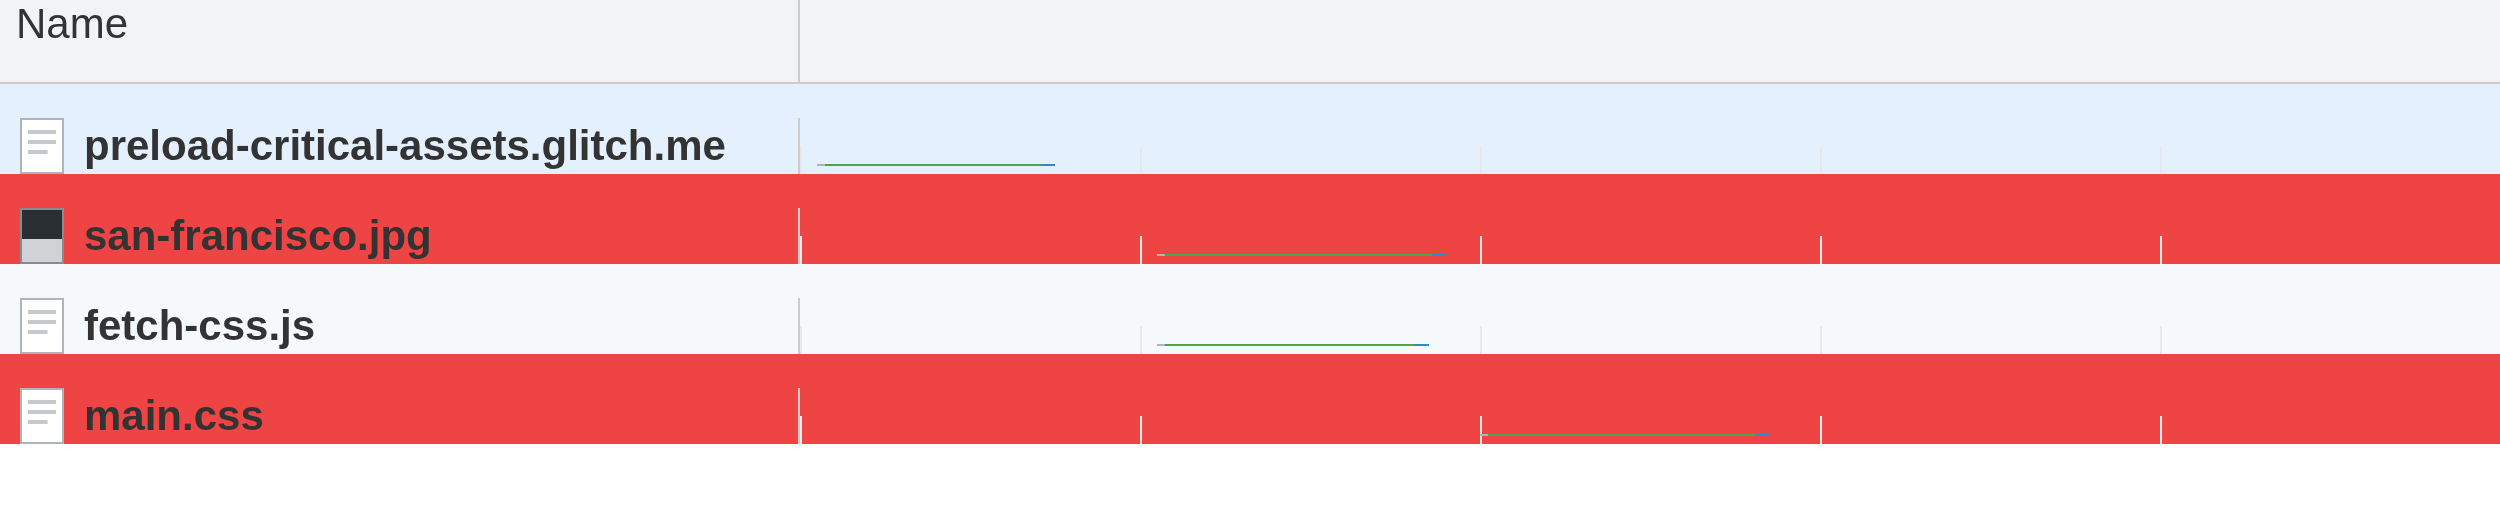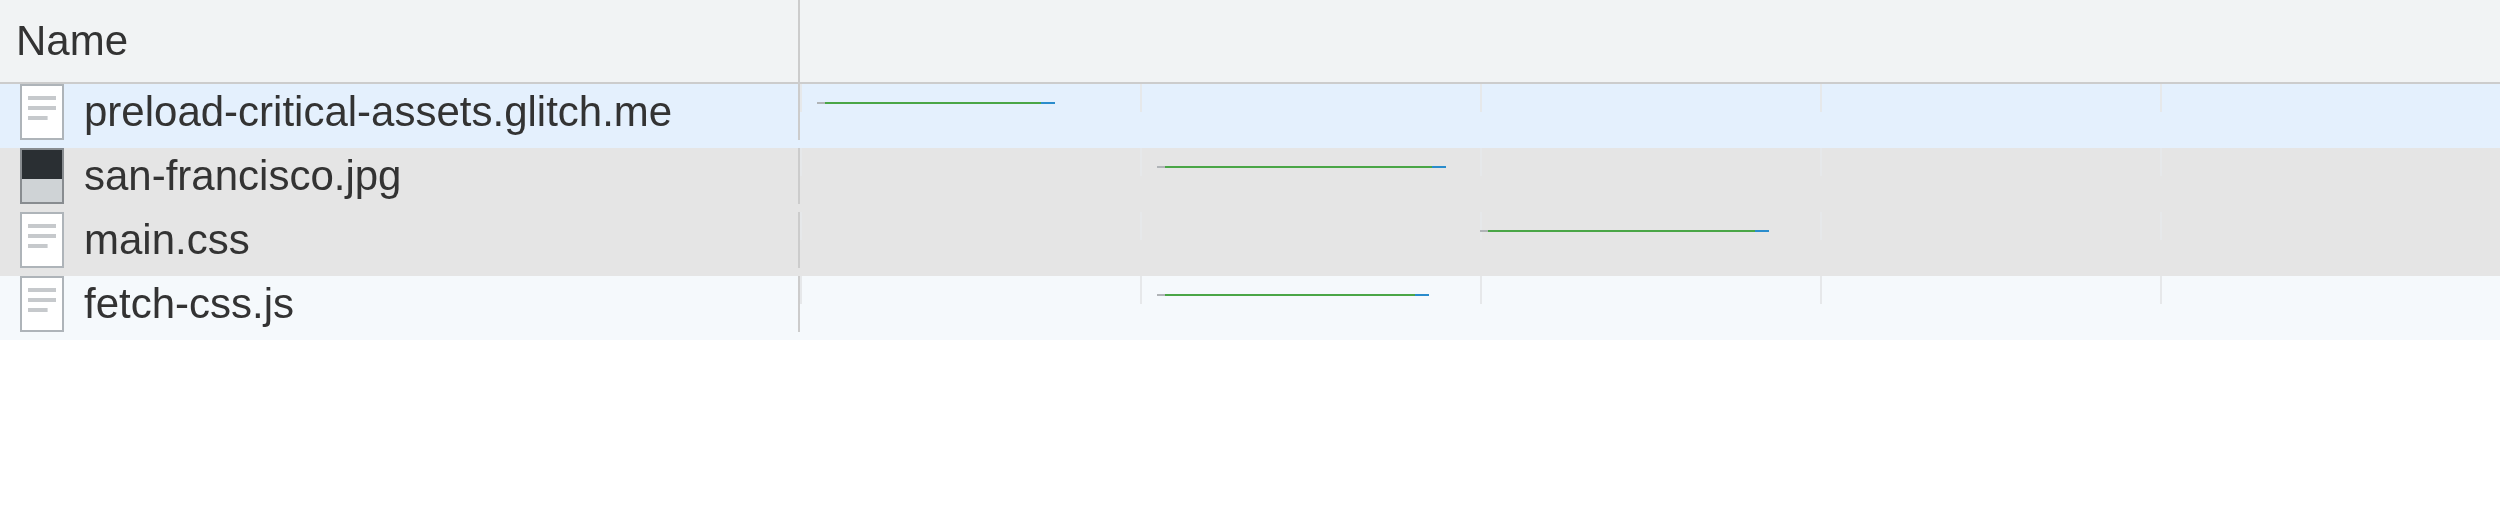--- a/index.html
+++ b/index.html
@@ -19,21 +19,20 @@
     border-bottom: 2px solid #ccc;
     align-items: center;
   }
   .col-name {
     width: 800px;
     flex-shrink: 0;
     padding-left: 16px;
     border-right: 2px solid #ccc;
     height: 100%;
     display: flex;
-    align-items: center;
   }
   .col-waterfall {
     flex: 1;
     padding-left: 28px;
     height: 100%;
     display: flex;
     align-items: center;
     position: relative;
   }
   .sort-triangle {
@@ -41,25 +40,26 @@
     right: 24px;
     top: 50%;
     transform: translateY(-50%);
     width: 0; height: 0;
     border-left: 18px solid transparent;
     border-right: 18px solid transparent;
     border-bottom: 26px solid #6b6f73;
   }
   .body-row {
     display: flex;
-    height: 64px;
-    align-items: flex-start;
+    height: 90px;
+    align-items: flex-end;
+    font-weight: bold;
   }
   .body-row.even { background: #f5f9fc; }
-  .body-row.odd  { background: #e5e5e5; }
+  .body-row.odd  { background: #ef4444; }
   .body-row.selected { background: #e4f0fd; }
   .name-cell {
     width: 800px;
     flex-shrink: 0;
     display: flex;
     align-items: center;
     gap: 20px;
     padding-left: 20px;
     border-right: 2px solid #ccc;
     overflow: hidden;
@@ -164,55 +164,55 @@
           <div class="grid-line" style="left:40%"></div>
           <div class="grid-line" style="left:60%"></div>
           <div class="grid-line" style="left:80%"></div>
           <div class="bar-wrap" style="left:21%; width:17%;">
             <div class="bar-pre"></div>
             <div class="bar-main"></div>
             <div class="bar-tail"></div>
           </div>
         </div>
       </div>
+      <div class="body-row even">
+        <div class="name-cell">
+          <span class="file-icon ">
+            <span class="doc-lines"></span>
+          </span>
+          <span>fetch-css.js</span>
+        </div>
+        <div class="wf-cell">
+          <div class="grid-line" style="left:0%"></div>
+          <div class="grid-line" style="left:20%"></div>
+          <div class="grid-line" style="left:40%"></div>
+          <div class="grid-line" style="left:60%"></div>
+          <div class="grid-line" style="left:80%"></div>
+          <div class="bar-wrap" style="left:21%; width:16%;">
+            <div class="bar-pre"></div>
+            <div class="bar-main"></div>
+            <div class="bar-tail"></div>
+          </div>
+        </div>
+      </div>
       <div class="body-row odd">
         <div class="name-cell">
           <span class="file-icon ">
             <span class="doc-lines"></span>
           </span>
           <span>main.css</span>
         </div>
         <div class="wf-cell">
           <div class="grid-line" style="left:0%"></div>
           <div class="grid-line" style="left:20%"></div>
           <div class="grid-line" style="left:40%"></div>
           <div class="grid-line" style="left:60%"></div>
           <div class="grid-line" style="left:80%"></div>
           <div class="bar-wrap" style="left:40%; width:17%;">
             <div class="bar-pre"></div>
             <div class="bar-main"></div>
             <div class="bar-tail"></div>
           </div>
         </div>
       </div>
-      <div class="body-row even">
-        <div class="name-cell">
-          <span class="file-icon ">
-            <span class="doc-lines"></span>
-          </span>
-          <span>fetch-css.js</span>
-        </div>
-        <div class="wf-cell">
-          <div class="grid-line" style="left:0%"></div>
-          <div class="grid-line" style="left:20%"></div>
-          <div class="grid-line" style="left:40%"></div>
-          <div class="grid-line" style="left:60%"></div>
-          <div class="grid-line" style="left:80%"></div>
-          <div class="bar-wrap" style="left:21%; width:16%;">
-            <div class="bar-pre"></div>
-            <div class="bar-main"></div>
-            <div class="bar-tail"></div>
-          </div>
-        </div>
-      </div>
     </div>
 
 </div>
 
 </body></html>

